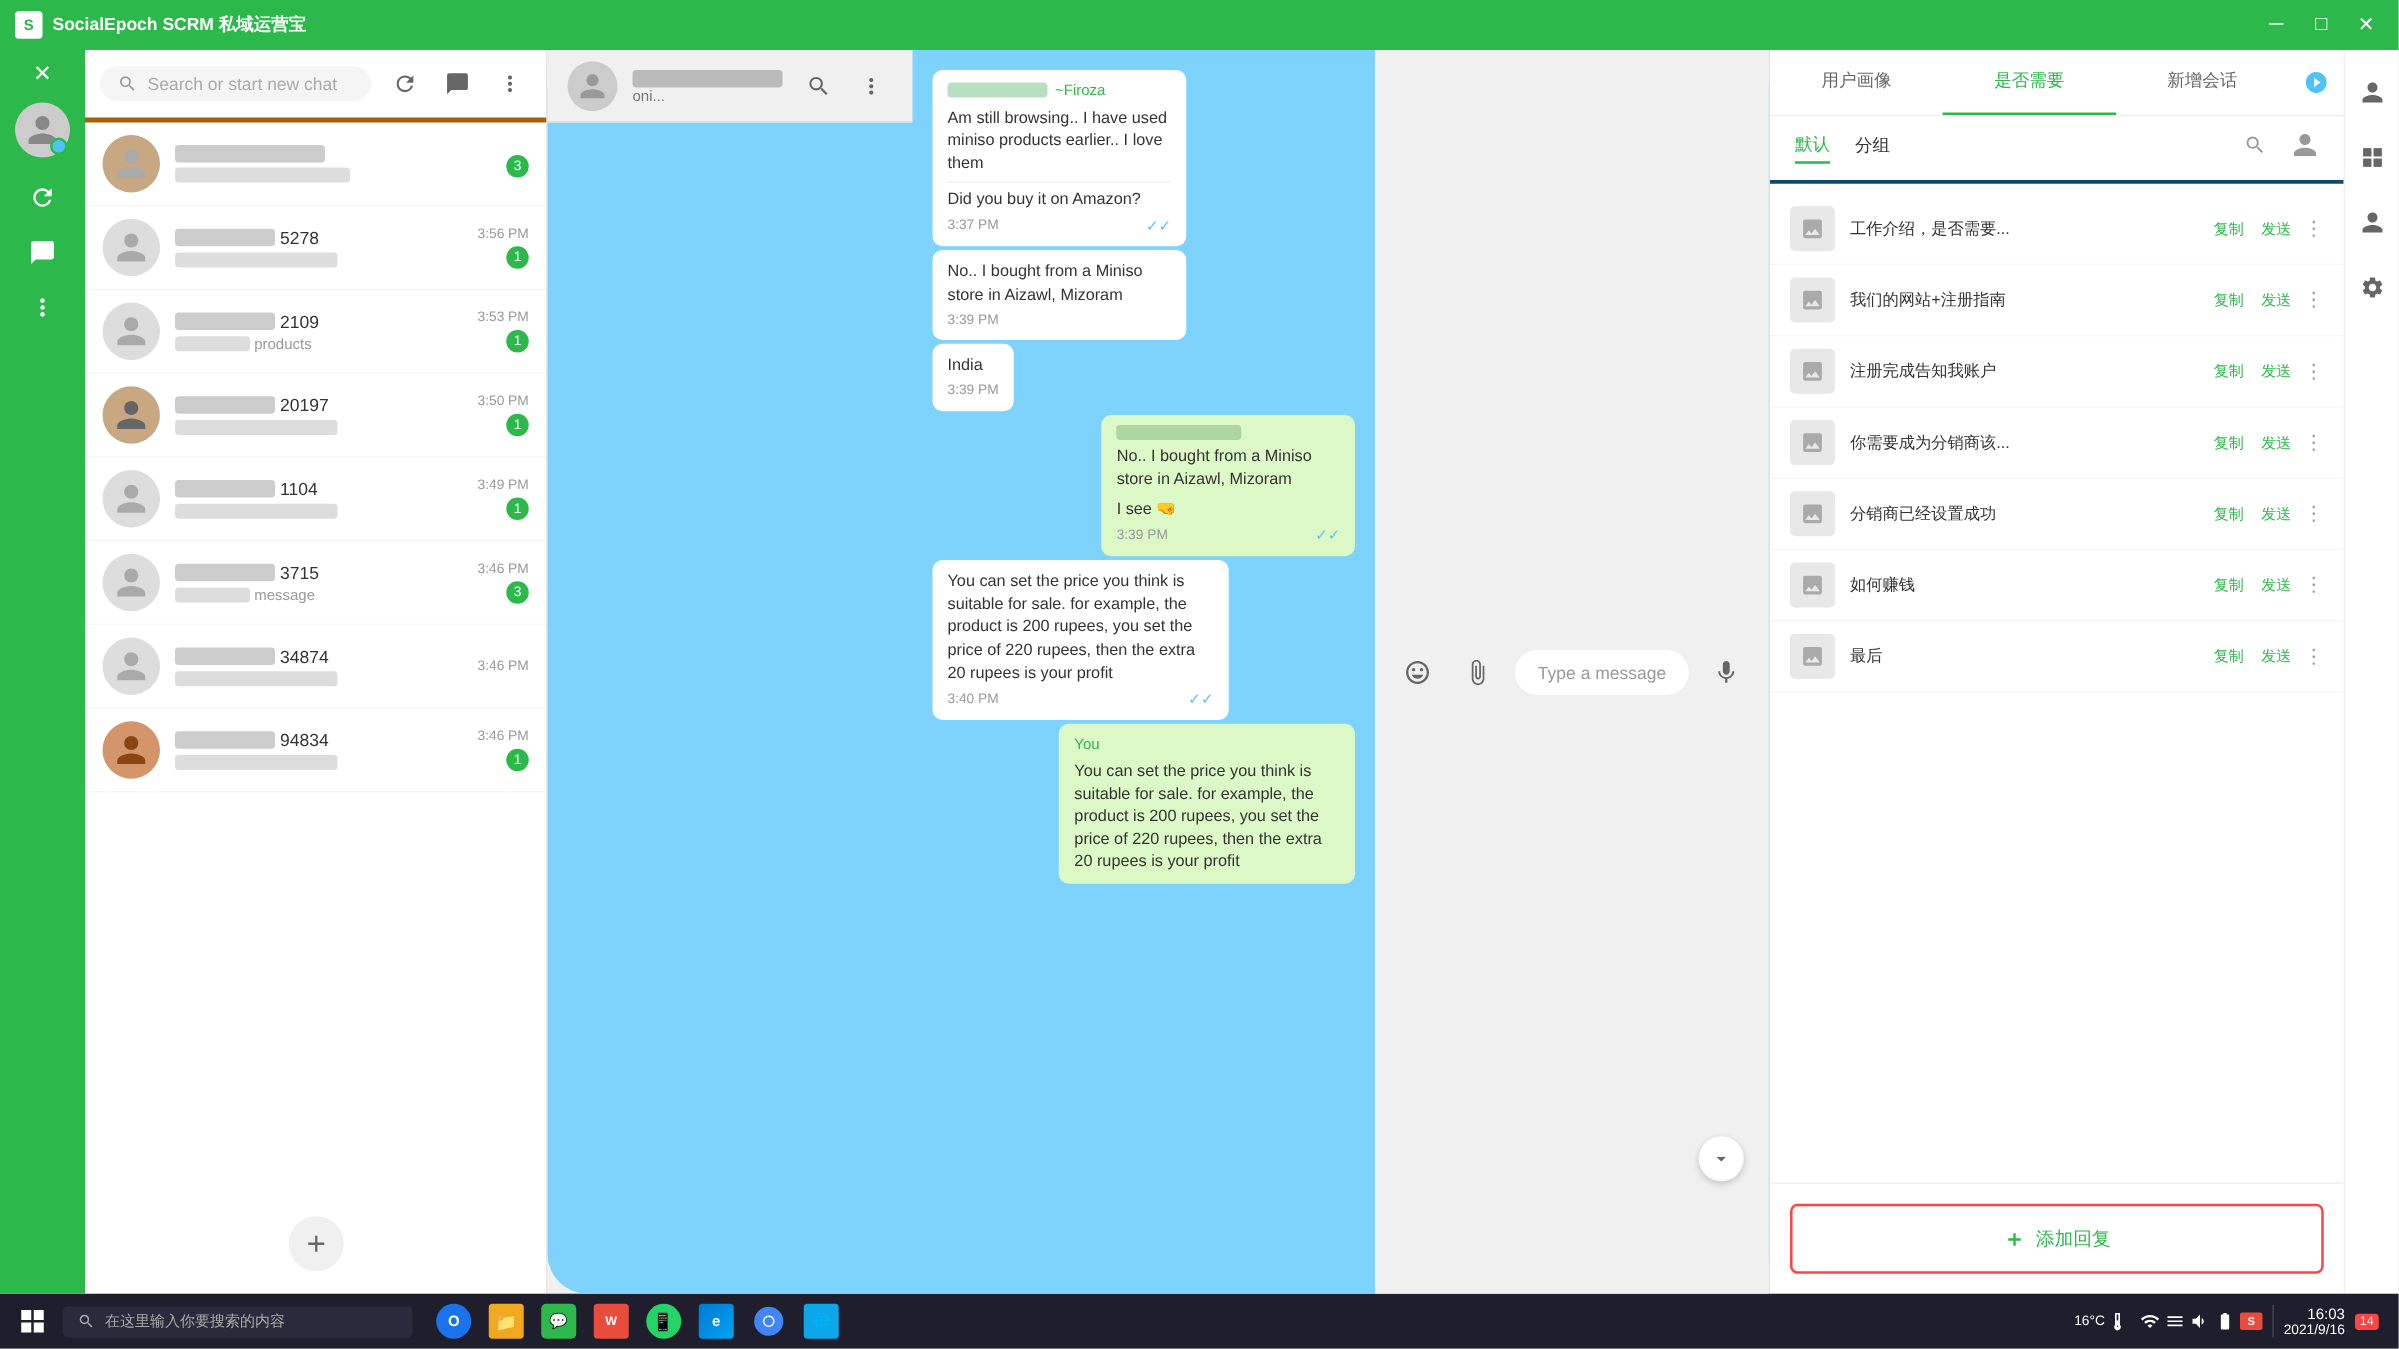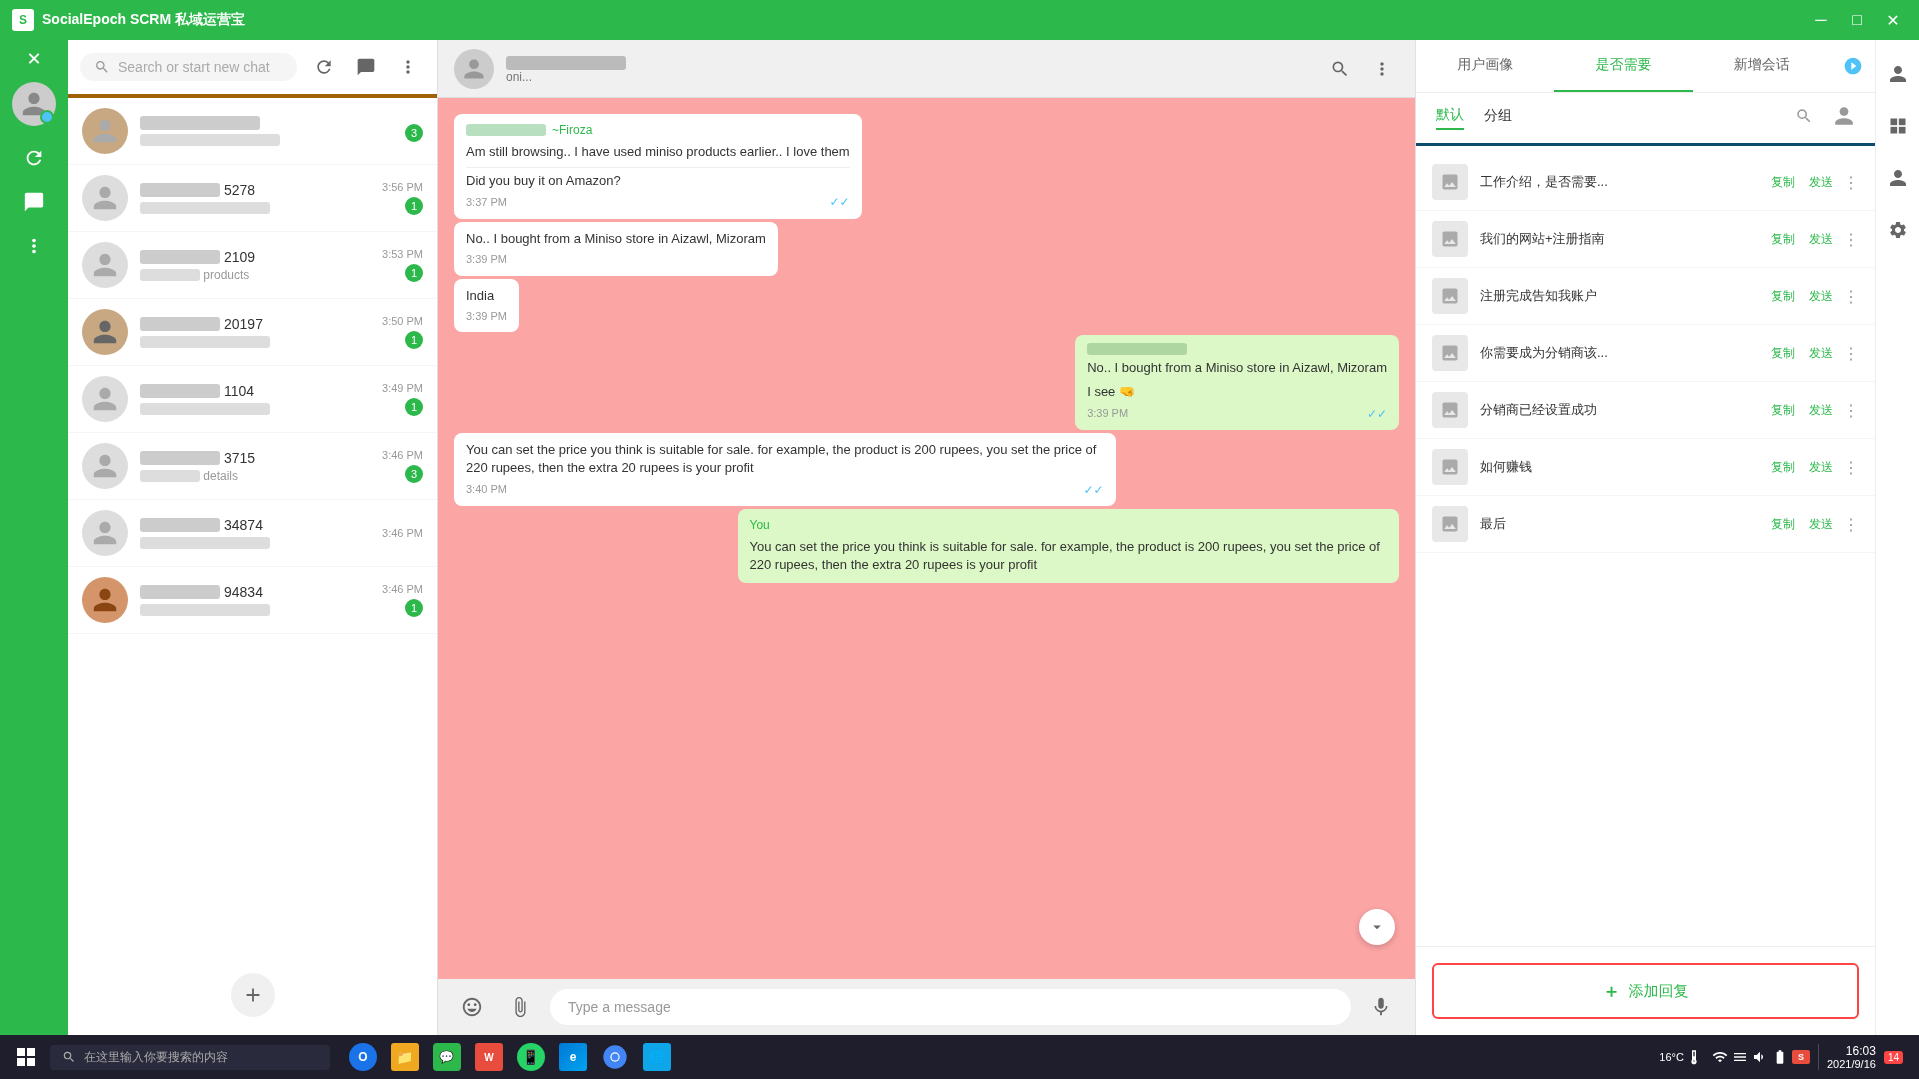--- a/index.html
+++ b/index.html
@@ -92,23 +92,24 @@
     .chat-name { font-size: 14px; font-weight: 500; color: #333; display: flex; align-items: center; gap: 4px; }
     .chat-preview { font-size: 12px; color: #999; margin-top: 3px; white-space: nowrap; overflow: hidden; text-overflow: ellipsis; }
     .chat-meta { display: flex; flex-direction: column; align-items: flex-end; gap: 4px; }
     .chat-time { font-size: 11px; color: #999; white-space: nowrap; }
     .unread-badge { background: #2db84b; color: white; font-size: 11px; border-radius: 50%; width: 18px; height: 18px; display: flex; align-items: center; justify-content: center; }
 
     
     .chat-panel {
       flex: 1;
       display: flex;
-      flex-direction: column;
-      background: #fca5a5;
+      flex-direction: row;
+      background: #7dd3fc;
       min-width: 0;
+      border-radius: 32px;
     }
     .chat-header {
       height: 58px;
       background: #f0f0f0;
       display: flex;
       align-items: center;
       padding: 0 16px;
       gap: 12px;
       border-bottom: 1px solid #ddd;
     }
@@ -492,21 +493,21 @@
               <path d="M12 12c2.7 0 4.8-2.1 4.8-4.8S14.7 2.4 12 2.4 7.2 4.5 7.2 7.2 9.3 12 12 12zm0 2.4c-3.2 0-9.6 1.6-9.6 4.8v2.4h19.2v-2.4c0-3.2-6.4-4.8-9.6-4.8z"></path>
             </svg>
         </div>
         <div class="chat-info">
           <div class="chat-name">
             <span class="blurred-text" style="width:80px;height:14px;background:#ccc;"></span>
             <span style="font-size:14px;color:#333;">3715</span>
           </div>
           <div class="chat-preview">
             <span class="blurred-text" style="width:60px;height:12px;background:#ddd;"></span>
-            <span style="font-size:12px;color:#999;"> details</span>
+            <span style="font-size:12px;color:#999;"> message</span>
           </div>
         </div>
         <div class="chat-meta">
           <div class="chat-time">3:46 PM</div>
           <div class="unread-badge">3</div>
         </div>
       </div>
 
       <div class="chat-item">
         <div class="chat-avatar">

